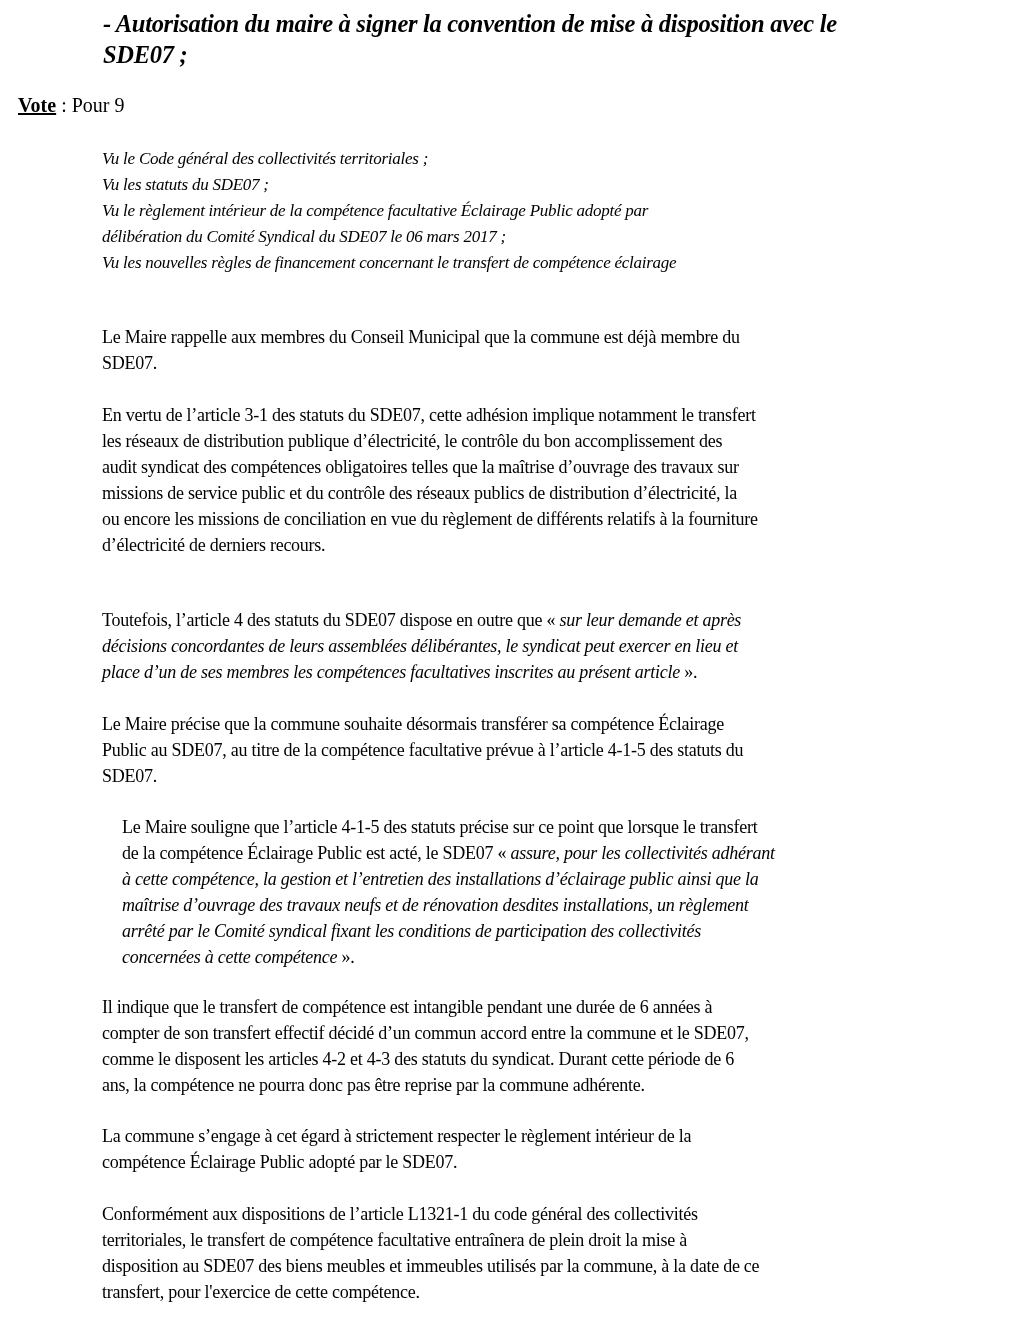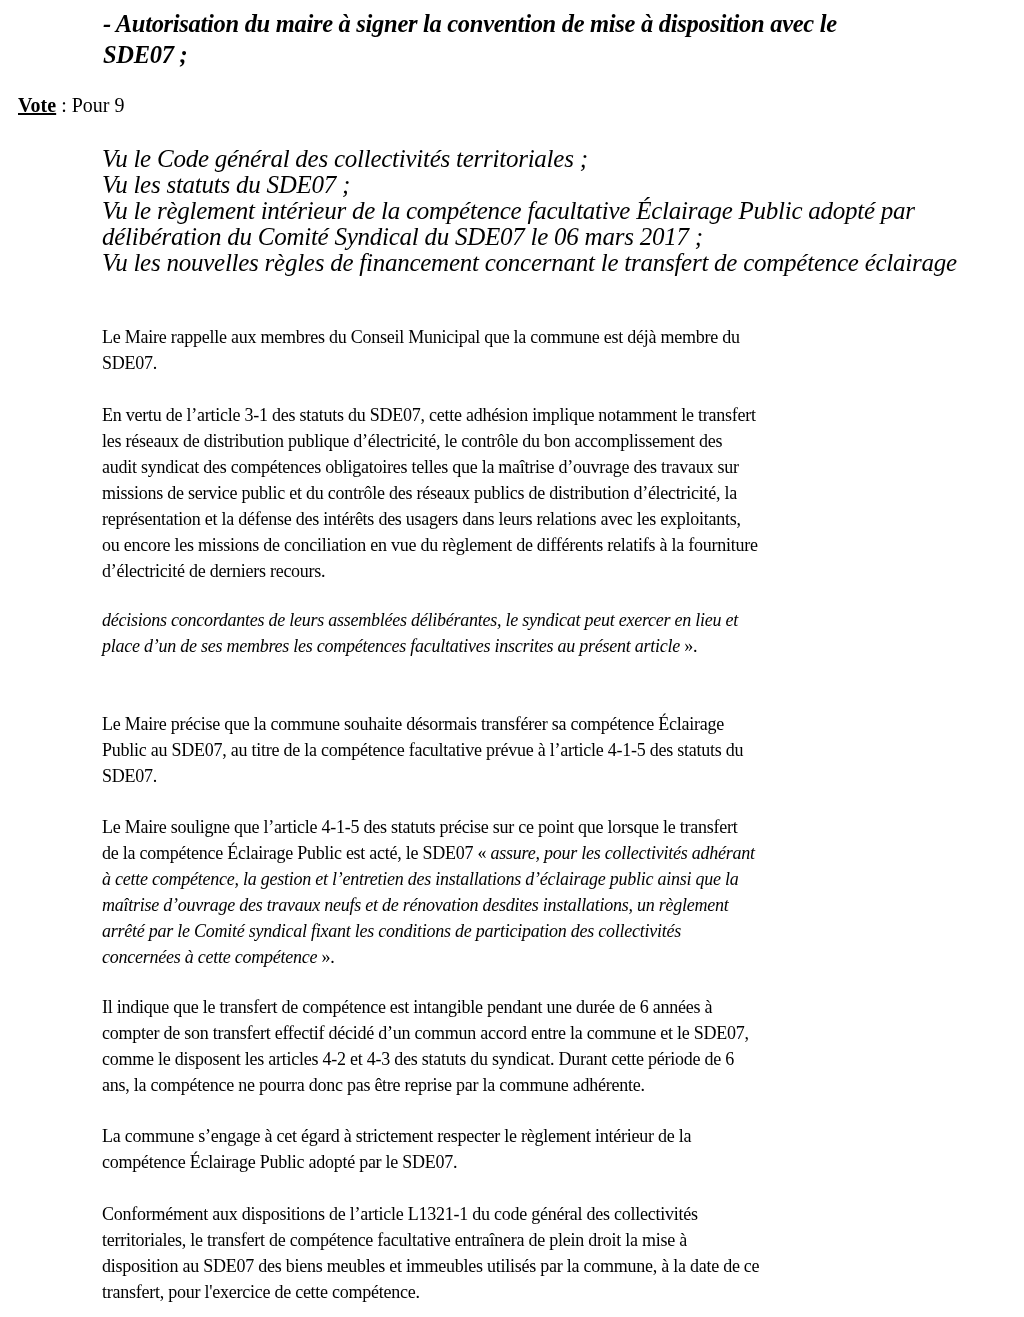--- a/index.html
+++ b/index.html
@@ -36,21 +36,21 @@
     .vote .label {
       font-weight: bold;
       text-decoration: underline;
       text-decoration-thickness: 2px;
     }
     .vu-block {
       position: absolute;
       left: 102px;
       top: 146px;
       width: 860px;
-      font-size: 25px;
+      font-size: 17px;
       font-style: italic;
       line-height: 26px;
       letter-spacing: -0.25px;
     }
     .vu-block div { white-space: nowrap; }
     .para {
       position: absolute;
       left: 102px;
       width: 860px;
       font-size: 18px;
@@ -83,37 +83,37 @@
 <div class="para" style="top:324px;">
   <span class="line">Le Maire rappelle aux membres du Conseil Municipal que la commune est déjà membre du</span>
   <span class="line">SDE07.</span>
 </div>
 
 <div class="para" style="top:402px;">
   <span class="line">En vertu de l’article 3-1 des statuts du SDE07, cette adhésion implique notamment le transfert</span>
   <span class="line">les réseaux de distribution publique d’électricité, le contrôle du bon accomplissement des</span>
   <span class="line">audit syndicat des compétences obligatoires telles que la maîtrise d’ouvrage des travaux sur</span>
   <span class="line">missions de service public et du contrôle des réseaux publics de distribution d’électricité, la</span>
-  <span class="line">représentation et la défense des intérêts des usagers dans leurs relations avec les exploitants,</span>
   <span class="line">ou encore les missions de conciliation en vue du règlement de différents relatifs à la fourniture</span>
   <span class="line">d’électricité de derniers recours.</span>
 </div>
 
 <div class="para" style="top:607px;">
+  <span class="line"><span>Toutefois, l’article 4 des statuts du SDE07 dispose en outre que « </span><span class="it">sur leur demande et après</span></span>
   <span class="line it">décisions concordantes de leurs assemblées délibérantes, le syndicat peut exercer en lieu et</span>
   <span class="line"><span class="it">place d’un de ses membres les compétences facultatives inscrites au présent article</span><span> ».</span></span>
 </div>
 
 <div class="para" style="top:711px;">
   <span class="line">Le Maire précise que la commune souhaite désormais transférer sa compétence Éclairage</span>
   <span class="line">Public au SDE07, au titre de la compétence facultative prévue à l’article 4-1-5 des statuts du</span>
   <span class="line">SDE07.</span>
 </div>
 
-<div class="para" style="top:814px;">
+<div class="para" style="top:814px;margin-left:20px;">
   <span class="line">Le Maire souligne que l’article 4-1-5 des statuts précise sur ce point que lorsque le transfert</span>
   <span class="line"><span>de la compétence Éclairage Public est acté, le SDE07 « </span><span class="it">assure, pour les collectivités adhérant</span></span>
   <span class="line it">à cette compétence, la gestion et l’entretien des installations d’éclairage public ainsi que la</span>
   <span class="line it">maîtrise d’ouvrage des travaux neufs et de rénovation desdites installations, un règlement</span>
   <span class="line it">arrêté par le Comité syndical fixant les conditions de participation des collectivités</span>
   <span class="line"><span class="it">concernées à cette compétence</span><span> ».</span></span>
 </div>
 
 <div class="para" style="top:994px;">
   <span class="line">Il indique que le transfert de compétence est intangible pendant une durée de 6 années à</span>

